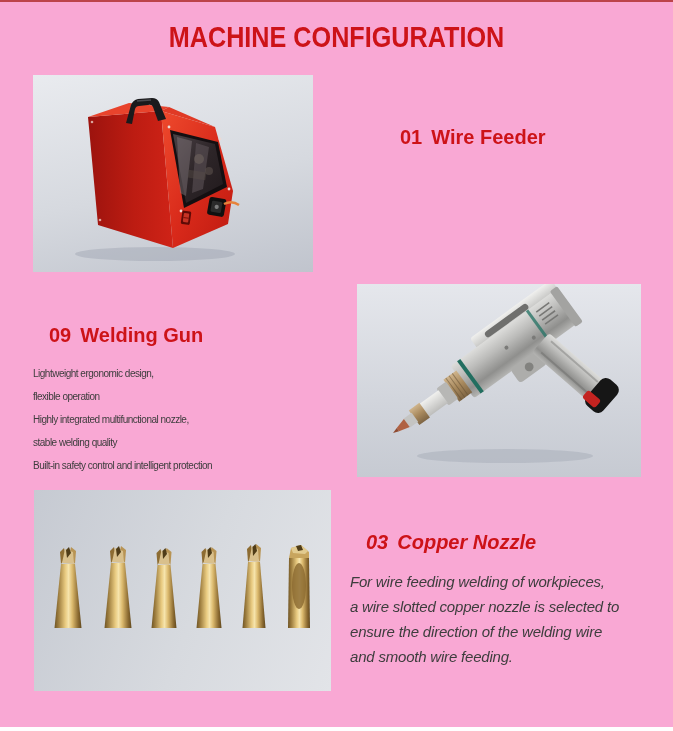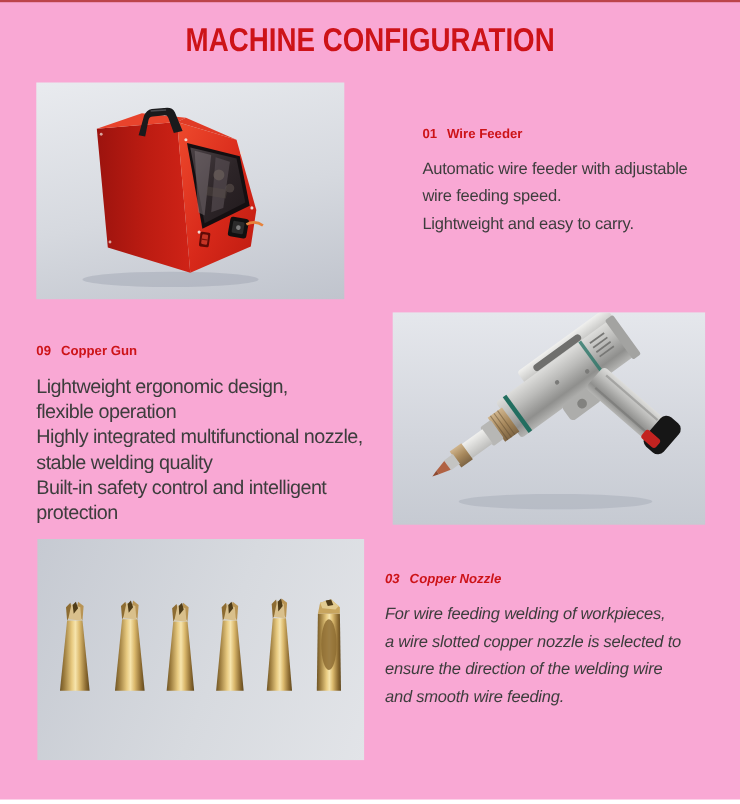--- a/index.html
+++ b/index.html
@@ -29,31 +29,31 @@
     background:linear-gradient(168deg,#e9ebef 0%,#d6d9df 55%,#c0c4cd 100%);}
   .photo-2{left:357px;top:284px;width:284px;height:193px;
     background:linear-gradient(180deg,#e5e7ec 0%,#d2d5dc 60%,#c6cad2 100%);}
   .photo-3{left:34px;top:490px;width:297px;height:201px;
     background:linear-gradient(110deg,#c6cad2 0%,#d7dadf 55%,#e2e4e8 100%);}
   .section-text{position:absolute;}
   .sec-1{left:384px;top:110px;width:280px;}
   .sec-2{left:33px;top:308px;width:324px;}
   .sec-3{left:350px;top:515px;width:315px;font-style:italic;}
   .sec-heading{
-    margin:0;height:22px;line-height:22px;
-    font-size:12px;font-weight:bold;color:#cd1318;
+    margin:16px;height:22px;line-height:22px;
+    font-size:20px;font-weight:bold;color:#cd1318;
     white-space:nowrap;
   }
   .sec-heading .num{margin-right:9px;}
   .sec-body{
     margin:9px 0 0 0;
     font-size:15px;line-height:25px;letter-spacing:-0.2px;
     color:#3d3d3d;white-space:pre-line;
   }
-  .sec-2 .sec-body{margin-top:10px;font-size:18px;line-height:23px;letter-spacing:-0.5px;}
+  .sec-2 .sec-body{margin-top:10px;font-size:10px;line-height:23px;letter-spacing:-0.5px;}
 </style>
 </head>
 <body>
 
 <div class="page">
 
   <div class="top-line"></div>
 
   <div class="title">MACHINE CONFIGURATION</div>
 
@@ -113,27 +113,24 @@
         <rect x="175" y="123" width="17" height="18" rx="2.5" fill="#101010"></rect>
         <rect x="178" y="126.5" width="10.5" height="11" rx="1.5" fill="#2b2b2b"></rect>
         <circle cx="183.5" cy="132" r="2.1" fill="#7d7d7d"></circle>
       </g>
       <path d="M191,129 Q199,125 206,130" stroke="#e6833c" stroke-width="2.4" fill="none"></path>
     </svg>
   </div>
 
   <div class="section-text sec-1">
     <h2 class="sec-heading"><span class="num">01</span><span>Wire Feeder</span></h2>
-    <p class="sec-body">Automatic wire feeder with adjustable
-wire feeding speed.
-Lightweight and easy to carry.</p>
   </div>
 
   <div class="section-text sec-2">
-    <h2 class="sec-heading"><span class="num">09</span><span>Copper Gun</span></h2>
+    <h2 class="sec-heading"><span class="num">09</span><span>Welding Gun</span></h2>
     <p class="sec-body">Lightweight ergonomic design,
 flexible operation
 Highly integrated multifunctional nozzle,
 stable welding quality
 Built-in safety control and intelligent protection</p>
   </div>
 
   <div class="photo photo-2" role="img">
     <svg viewBox="0 0 284 193">
       <defs>

